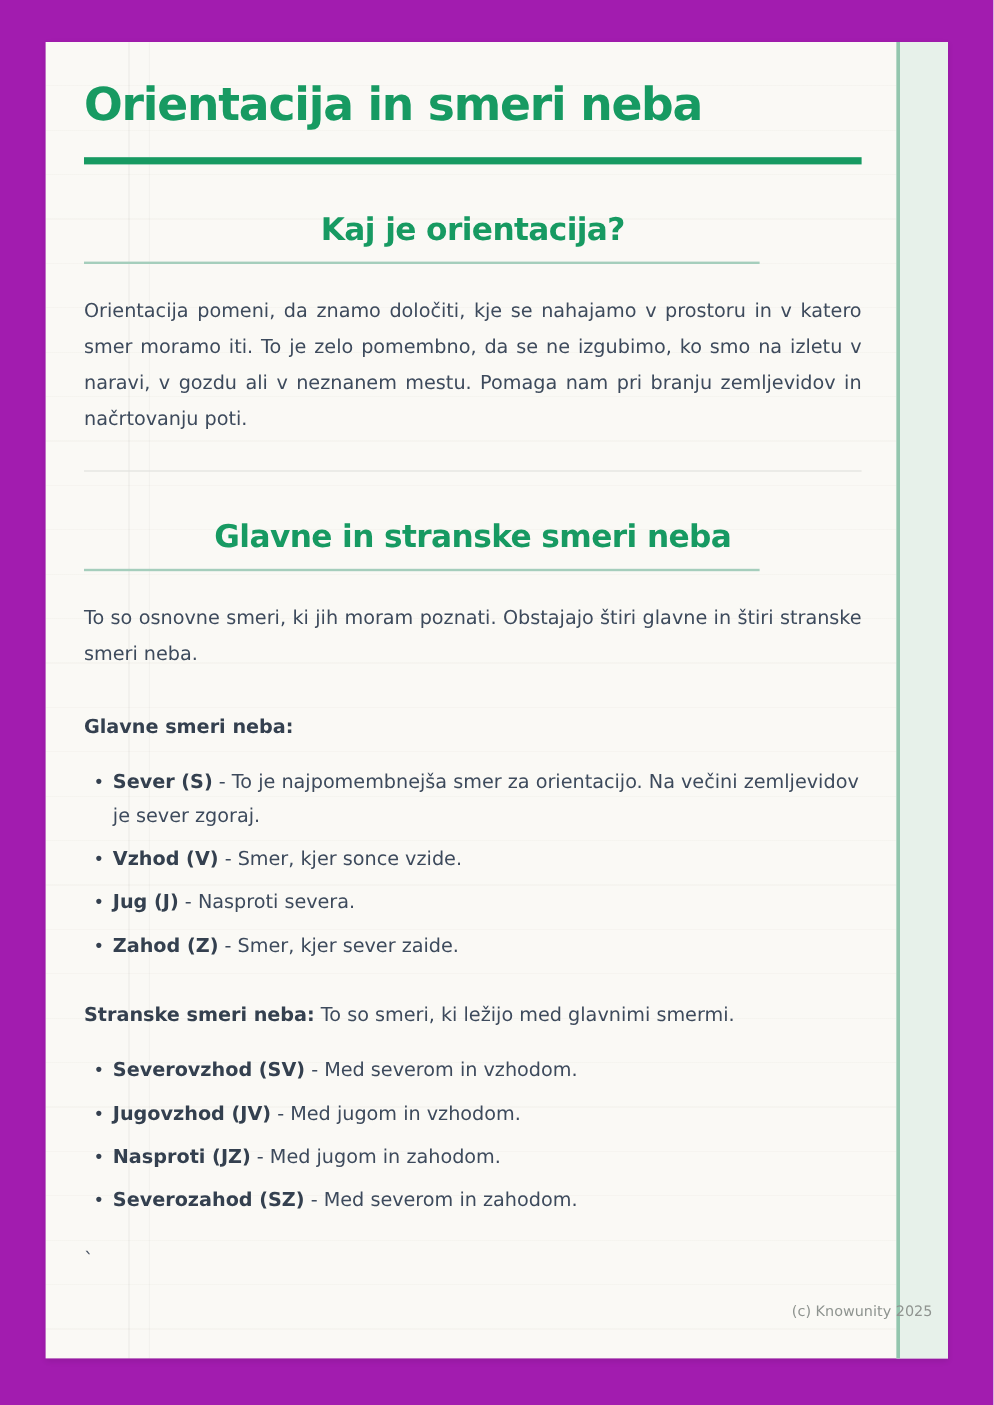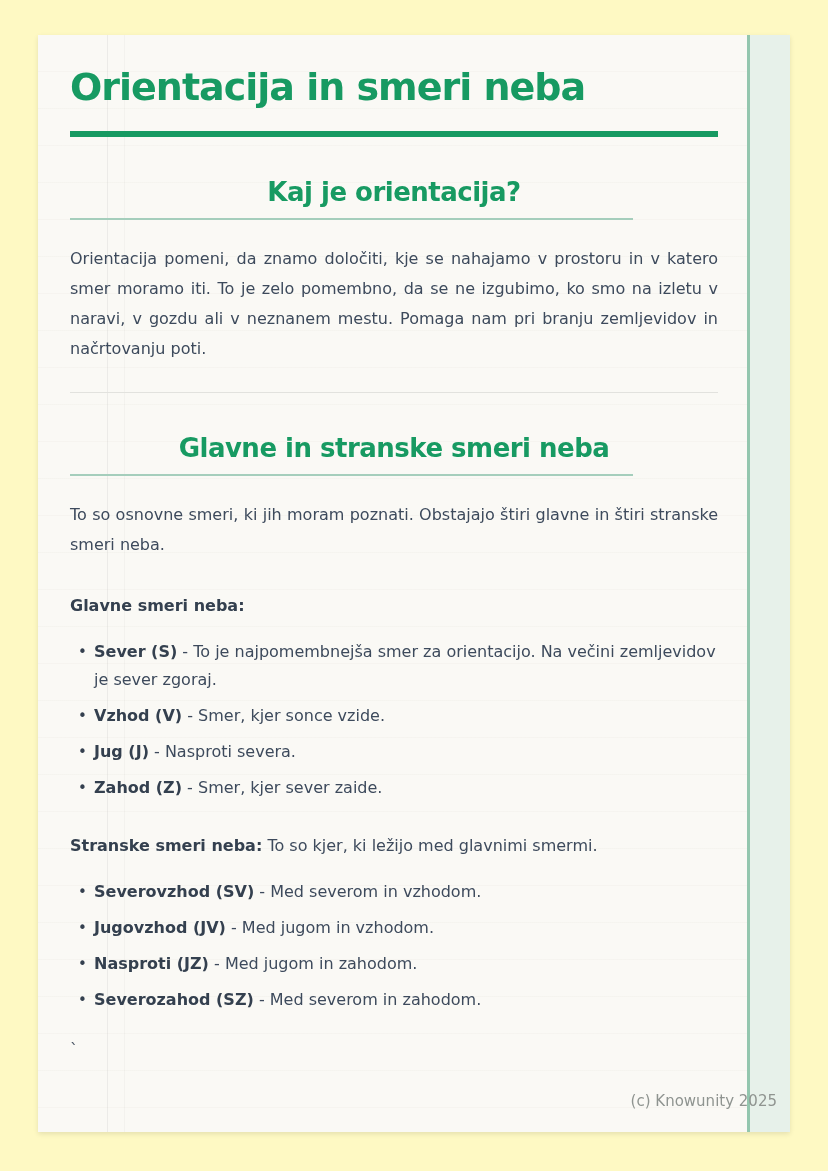--- a/index.html
+++ b/index.html
@@ -6,21 +6,21 @@
     margin: 0;
     padding: 0;
     background: #fdfdfd;
     font-family: "DejaVu Sans", "Liberation Sans", sans-serif;
   }
   .viewport {
     position: relative;
     width: 828px;
     height: 1171px;
     overflow: hidden;
-    background: #fef9c3;
+    background: #a21caf;
   }
   .page {
     position: absolute;
     left: 38px;
     top: 35px;
     width: 752px;
     height: 1097px;
     background: #faf9f5;
     box-shadow: 0 2px 5px rgba(0,0,0,0.10);
     background-image: repeating-linear-gradient(
@@ -140,22 +140,22 @@
   }
   .stray-char {
     margin: 26px 0 0 0;
     font-size: 16px;
     line-height: 20px;
     color: #4a5564;
   }
   .footer-credit {
     position: absolute;
     right: 13px;
-    bottom: 22px;
-    font-size: 15px;
+    bottom: 32px;
+    font-size: 12px;
     color: #8f9490;
     z-index: 3;
   }
 </style>
 </head>
 <body>
 
 <div class="viewport">
   <div class="page">
     <div class="texture-v1"></div>
@@ -179,21 +179,21 @@
 
       <p class="bold-label">Glavne smeri neba:</p>
 
       <ul class="direction-list">
         <li><span class="term">Sever (S)</span><span class="desc"> - To je najpomembnejša smer za orientacijo. Na večini zemljevidov je sever zgoraj.</span></li>
         <li><span class="term">Vzhod (V)</span><span class="desc"> - Smer, kjer sonce vzide.</span></li>
         <li><span class="term">Jug (J)</span><span class="desc"> - Nasproti severa.</span></li>
         <li><span class="term">Zahod (Z)</span><span class="desc"> - Smer, kjer sever zaide.</span></li>
       </ul>
 
-      <p class="label-line"><span class="term">Stranske smeri neba:</span><span> To so kjer, ki ležijo med glavnimi smermi.</span></p>
+      <p class="label-line"><span class="term">Stranske smeri neba:</span><span> To so smeri, ki ležijo med glavnimi smermi.</span></p>
 
       <ul class="direction-list">
         <li><span class="term">Severovzhod (SV)</span><span class="desc"> - Med severom in vzhodom.</span></li>
         <li><span class="term">Jugovzhod (JV)</span><span class="desc"> - Med jugom in vzhodom.</span></li>
         <li><span class="term">Nasproti (JZ)</span><span class="desc"> - Med jugom in zahodom.</span></li>
         <li><span class="term">Severozahod (SZ)</span><span class="desc"> - Med severom in zahodom.</span></li>
       </ul>
 
       <p class="stray-char">`</p>
     </div>

